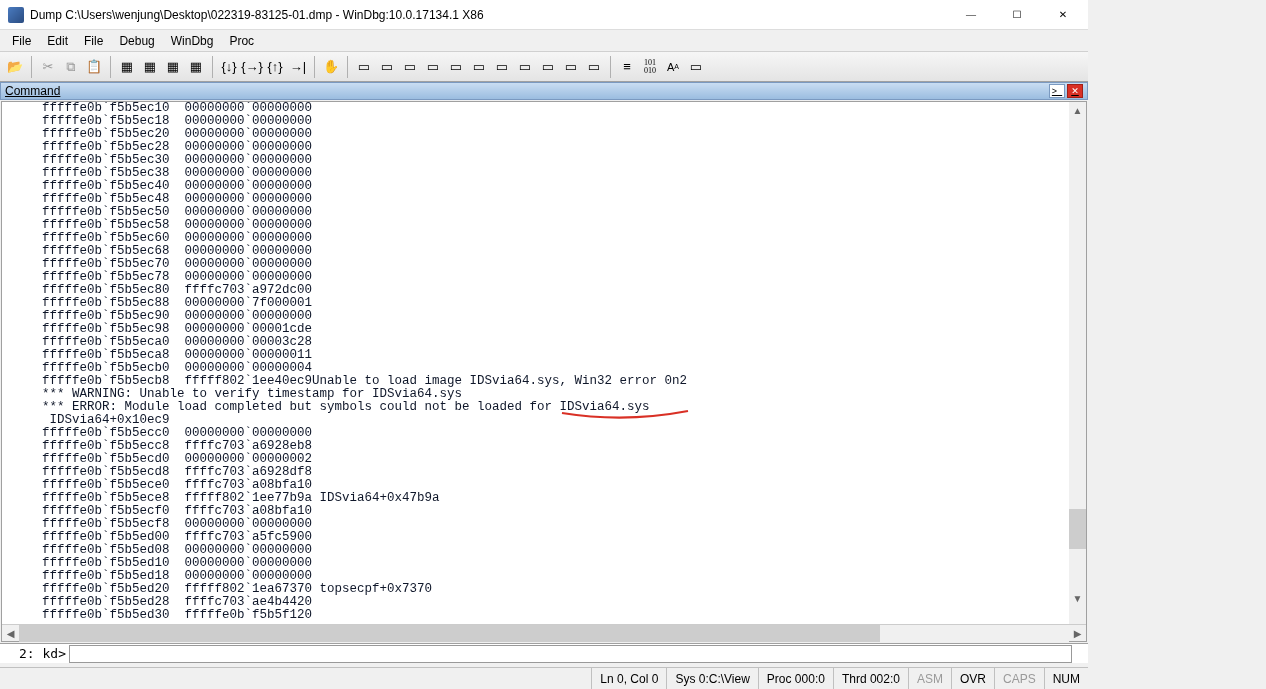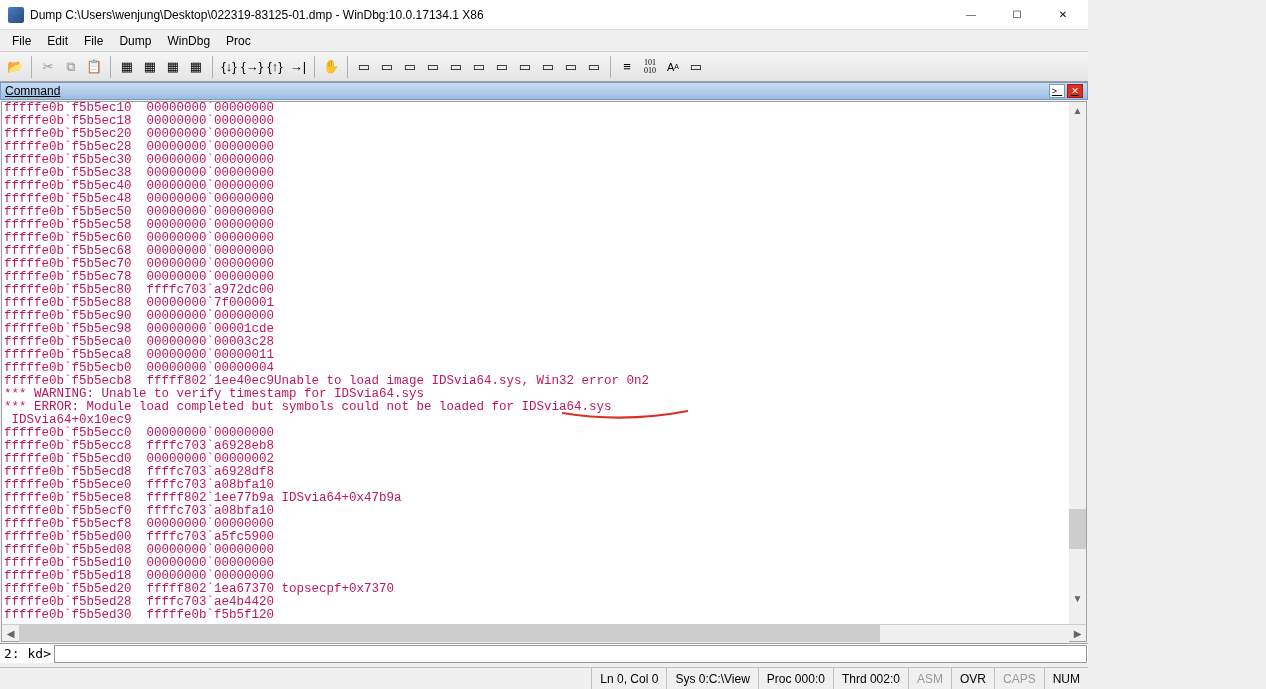--- a/index.html
+++ b/index.html
@@ -13,28 +13,28 @@
 .menubar { height: 22px; background: #f0f0f0; display: flex; align-items: center; padding: 0 4px; border-bottom: 1px solid #d0d0d0;}
 .menu-item { padding: 2px 8px; cursor: default; }
 .toolbar { height: 30px; background: linear-gradient(#f6f6f6,#e4e4e4); border-bottom: 1px solid #a0a0a0; display: flex; align-items: center; padding: 0 4px; gap:1px;}
 .tool-btn { width: 22px; height: 22px; display: inline-flex; align-items:center; justify-content:center; border:1px solid transparent; border-radius:2px; font-size:13px;}
 .tool-sep { width:1px; height:22px; background:#b0b0b0; margin:0 4px;}
 .pane-header { height: 18px; background: linear-gradient(#c9ddf2, #9bbde0); border:1px solid #7a99c0; display:flex; align-items:center; padding:0 4px; font-size:12px;text-decoration:underline;}
 .pane-header .spacer { flex:1; }
 .pane-header .hbtn { width:16px; height:14px; display:inline-flex; align-items:center; justify-content:center; margin-left:2px; border:1px solid #7a99c0; background:#fff; font-size:9px; line-height:1;}
 .pane-header .hbtn.close { background:#d93025; color:#fff; border-color:#a02018;}
 .content-area { flex:1; display:flex; flex-direction:column; background:#fff; border:1px solid #a0a0a0; margin:1px; position:relative; min-height:0;}
-.text-output { flex:1; overflow:auto; font-family: Consolas, "Courier New", monospace; font-size:12.5px; line-height:13px; white-space:pre; padding:0 2px; color:#be185d; position:relative; min-height:0;}
+.text-output { flex:1; overflow:auto; font-family: Consolas, "Courier New", monospace; font-size:12.5px; line-height:13px; white-space:pre; padding:0 2px; color:#0f172a; position:relative; min-height:0;margin-left:38px;}
 .annotation { position:absolute; pointer-events:none; }
 .annotation svg { display:block; }
 .hscroll { height:17px; background:#f0f0f0; border-top:1px solid #ccc; display:flex; align-items:center;}
 .hscroll .track{flex:1; height:17px; background:#f0f0f0; position:relative;}
 .hscroll .thumb{position:absolute; left:0; top:0; height:17px; width:82%; background:#cdcdcd;}
 .hscroll .arrow{width:17px;height:17px;display:flex;align-items:center;justify-content:center;font-size:10px;color:#666;}
-.prompt-row { height:20px; border-top:1px solid #a0a0a0; display:flex; align-items:center; font-family:Consolas,monospace; font-size:13px; background:#fff; padding:0 2px;}
+.prompt-row { height:20px; border-top:1px solid #a0a0a0; display:flex; align-items:center; font-family:Consolas,monospace; font-size:13px; background:#fff; padding:0 17px;}
 .prompt-label { padding:0 2px; }
 .prompt-input { flex:1; border:none; outline:1px solid #999; height:16px; font-family:Consolas,monospace; font-size:13px; padding:0 2px; background:#fff; margin-left:2px;}
 .spacer-bar { height:4px; background:#f0f0f0;}
 .statusbar { height:22px; background:#f0f0f0; border-top:1px solid #c0c0c0; display:flex; align-items:center; font-size:12px;}
 .statusbar .cell { padding:0 8px; border-left:1px solid #c0c0c0; height:100%; display:flex; align-items:center;}
 .statusbar .cell.first{border-left:none;}
 .statusbar .filler{flex:1;}
 .disabled { color:#9a9a9a; }
 .vtrack { position:absolute; right:0; top:0; bottom:17px; width:17px; background:#f0f0f0; }
 .vthumb { position:absolute; right:0; width:17px; height:40px; background:#cdcdcd; top:78%; }
@@ -52,21 +52,21 @@
     <div class="titlebar-btn">—</div>
     <div class="titlebar-btn">☐</div>
     <div class="titlebar-btn close">✕</div>
   </div>
 </div>
 
 <div class="menubar">
   <span class="menu-item">File</span>
   <span class="menu-item">Edit</span>
   <span class="menu-item">File</span>
-  <span class="menu-item">Dump</span>
+  <span class="menu-item">Debug</span>
   <span class="menu-item">WinDbg</span>
   <span class="menu-item">Proc</span>
 </div>
 
 <div class="toolbar">
   <span class="tool-btn">📂</span>
   <span class="tool-sep"></span>
   <span class="tool-btn disabled">✂</span>
   <span class="tool-btn disabled">⧉</span>
   <span class="tool-btn disabled">📋</span>

